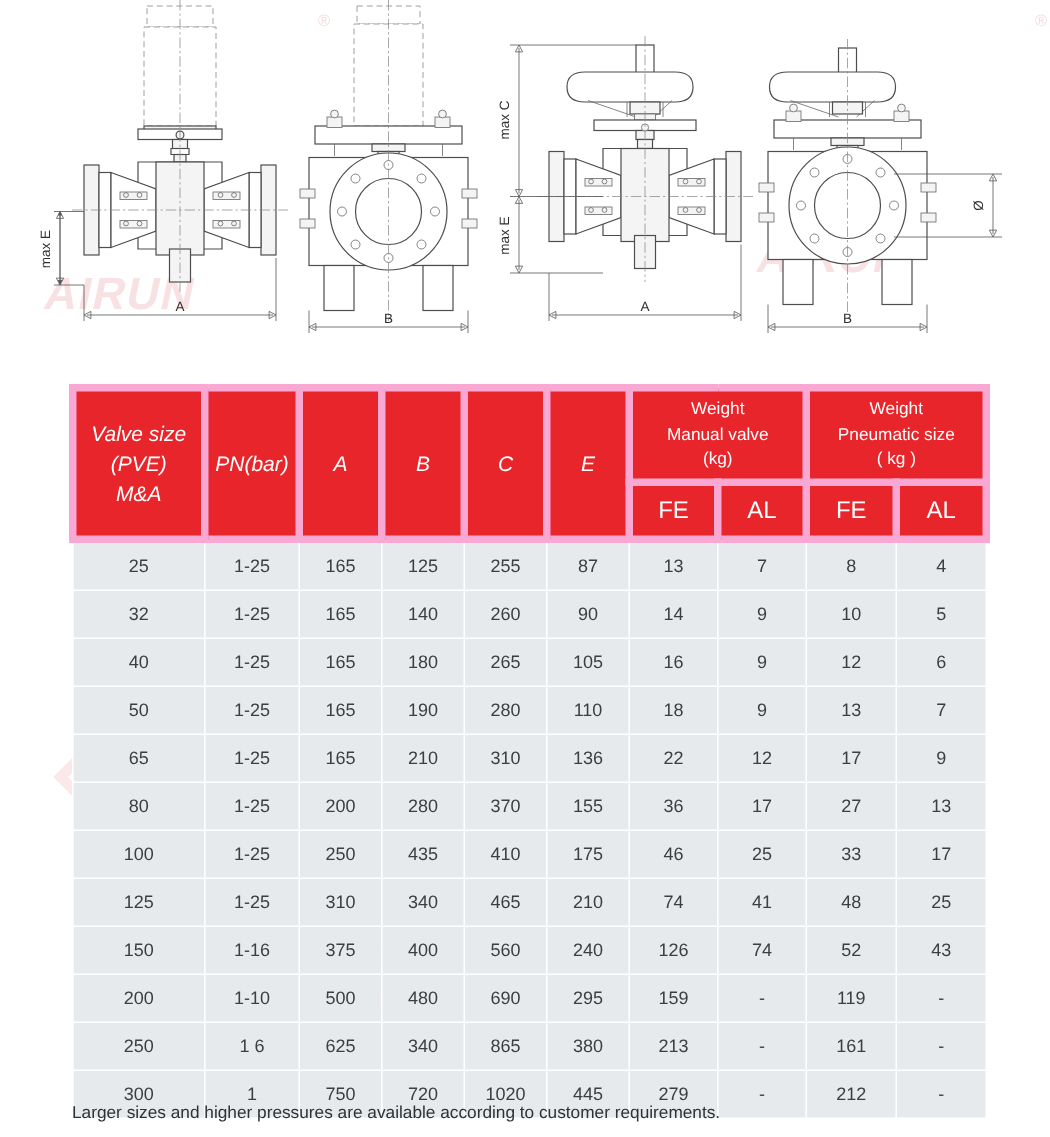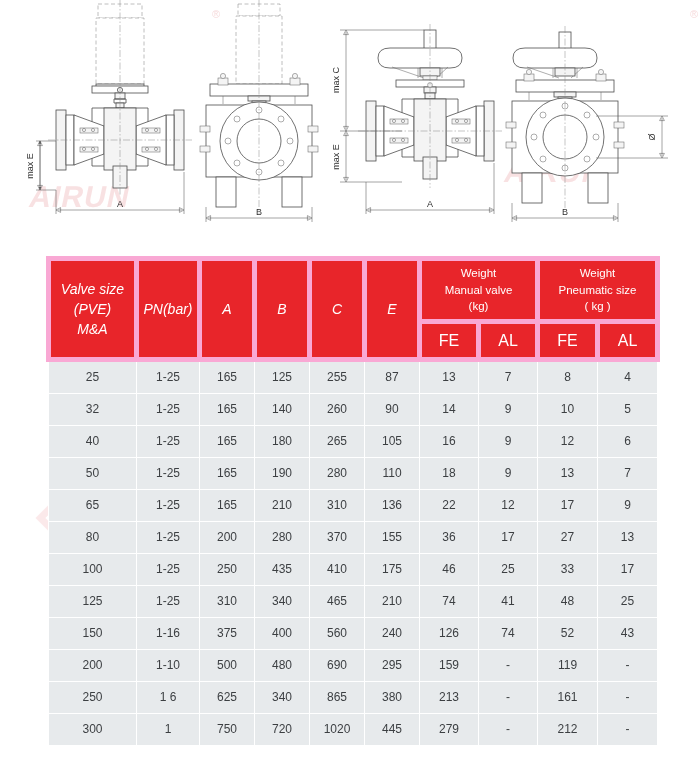--- a/index.html
+++ b/index.html
@@ -554,14 +554,15 @@
             <td>445</td>
             <td>279</td>
             <td>-</td>
             <td>212</td>
             <td>-</td>
           </tr>
         </tbody>
     </table>
   </div>
 
+  <div class="note">Larger sizes and higher pressures are available according to customer requirements.</div>
 
 </div>
 
 </body></html>

